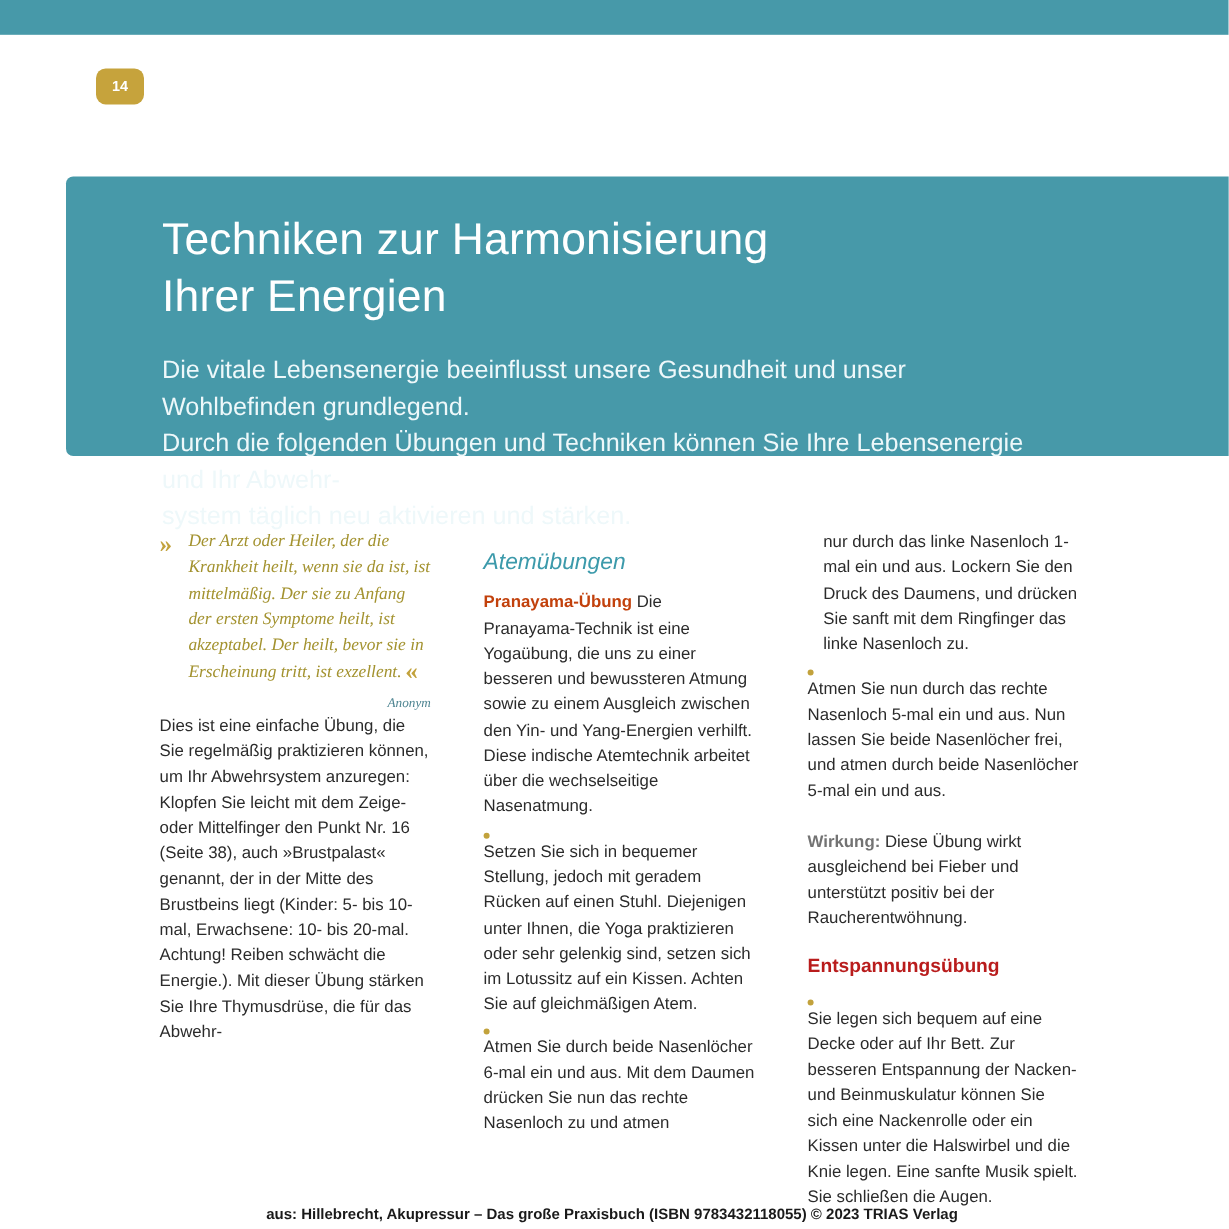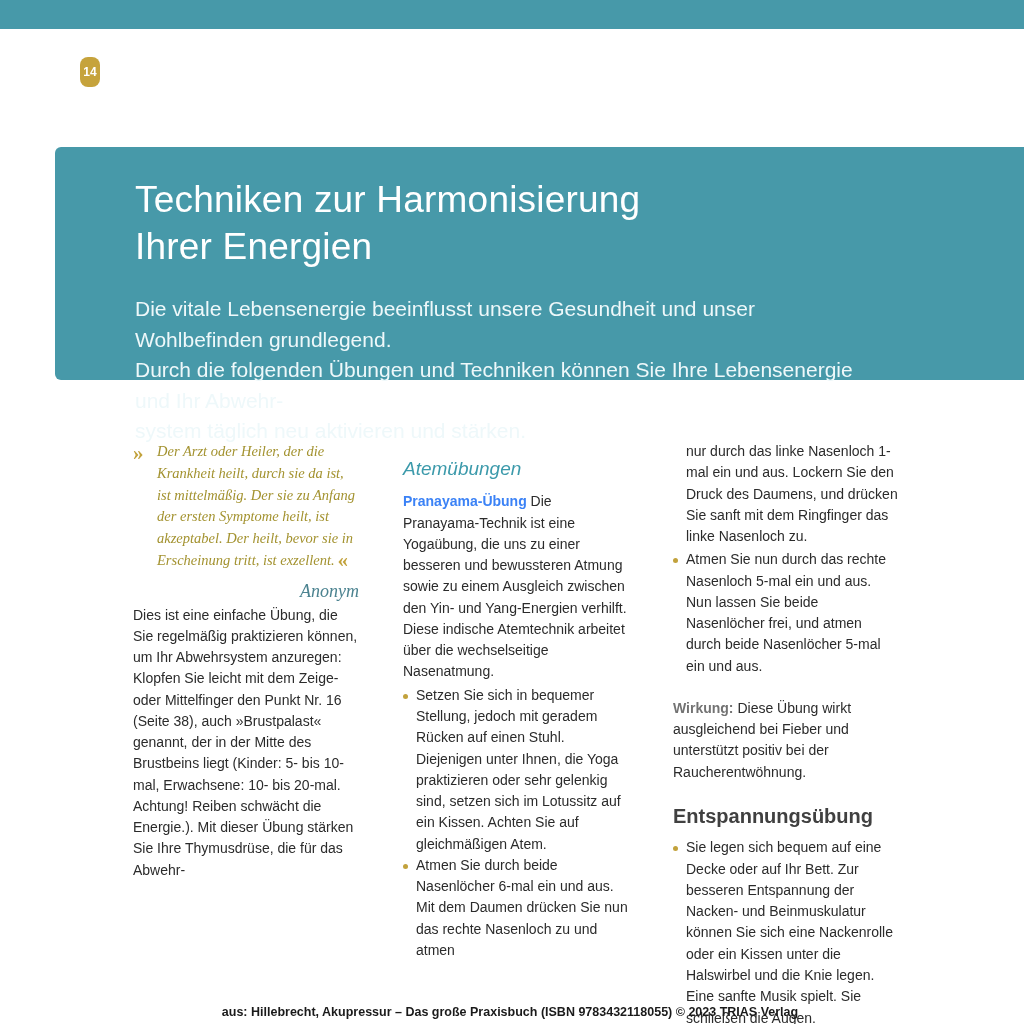--- a/index.html
+++ b/index.html
@@ -8,21 +8,21 @@
     position: relative; width: 1024px; height: 1024px;
     background: #ffffff; overflow: hidden;
     font-family: "Liberation Sans", sans-serif;
     color: #2b2b2b;
   }
   .top-strip {
     position: absolute; top: 0; left: 0; width: 100%; height: 29px;
     background: #4799a9;
   }
   .page-badge {
-    position: absolute; left: 80px; top: 57px; width: 20px; height: 30px;
+    position: absolute; left: 80px; top: 57px; width: 40px; height: 30px;
     background: #c6a33c; border-radius: 8px;
     display: flex; align-items: center; justify-content: center;
     color: #ffffff; font-weight: bold; font-size: 12px;
   }
   .header-block {
     position: absolute; left: 55px; top: 147px; width: 1023px; height: 233px;
     background: #4799a9; border-radius: 6px 38px 38px 6px;
     padding: 30px 60px 0 80px; color: #ffffff;
   }
   .title {
@@ -41,33 +41,33 @@
   .quote {
     position: relative; padding-left: 24px;
     font-family: "Liberation Serif", serif; font-style: italic;
     color: #a3922f; font-size: 14.5px; line-height: 1.5;
   }
   .qmark { color: #c2a23c; font-weight: bold; font-style: normal; }
   .qmark-open { position: absolute; left: 0; top: -3px; font-size: 21px; }
   .qmark-close { font-size: 21px; margin-left: 3px; line-height: 0; vertical-align: -2px; }
   .quote-attr {
     text-align: right; margin-top: 6px; font-style: italic;
-    font-family: "Liberation Serif", serif; color: #4c8390; font-size: 18px;
+    font-family: "Liberation Serif", serif; color: #4c8390; font-size: 11px;
   }
   .h-teal {
     color: #3c9aab; font-size: 19px; font-weight: 400; line-height: 1.28;
     margin: 22px 0 10px 0; white-space: pre-line; font-style: italic;
   }
   .h-teal.first { margin-top: 16px; }
-  .h-gold { color: #404040; font-weight: bold; font-size: 20px; margin: 18px 0 6px 0; }
+  .h-gold { color: #b91c1c; font-weight: bold; font-size: 16px; margin: 18px 0 6px 0; }
   .para { margin: 0; }
   .pre { white-space: pre-line; }
-  .lead-label { color: #3b82f6; font-weight: bold; }
+  .lead-label { color: #c2410c; font-weight: bold; }
   .bullets { list-style: none; margin: 2px 0 0 0; padding: 0; }
-  .bullets li { display: flex; margin: 0; }
+  .bullets li { display: flex; margin: 0; flex-direction: column; }
   .dot {
     flex: none; width: 5px; height: 5px; border-radius: 50%;
     background: #c2a23c; margin: 9px 8px 0 0;
   }
   .li-text { flex: 1; }
   .continuation { padding-left: 13px; }
   .wirkung { margin-top: 21px; }
   .wirkung-label { font-weight: bold; color: #737373; }
   .footer {
     position: absolute; left: 0; right: 4px; bottom: 5px;
@@ -91,21 +91,21 @@
     <p class="intro">Die vitale Lebensenergie beeinflusst unsere Gesundheit und unser Wohlbefinden grundlegend.
 Durch die folgenden Übungen und Techniken können Sie Ihre Lebensenergie und Ihr Abwehr-
 system täglich neu aktivieren und stärken.</p>
   </div>
 
   <div class="columns">
 
     <div class="col">
       <div class="quote">
         <span class="qmark qmark-open">»</span>
-        <span>Der Arzt oder Heiler, der die Krankheit heilt, durch sie da ist, ist mittelmäßig. Der sie zu Anfang der ersten Symptome heilt, ist akzeptabel. Der heilt, bevor sie in Erscheinung tritt, ist exzellent.</span><span class="qmark qmark-close">«</span>
+        <span>Der Arzt oder Heiler, der die Krankheit heilt, wenn sie da ist, ist mittelmäßig. Der sie zu Anfang der ersten Symptome heilt, ist akzeptabel. Der heilt, bevor sie in Erscheinung tritt, ist exzellent.</span><span class="qmark qmark-close">«</span>
         <div class="quote-attr">Anonym</div>
       </div>
 
 
       <p class="para">Dies ist eine einfache Übung, die Sie regelmäßig praktizieren können, um Ihr Abwehrsystem anzuregen: Klopfen Sie leicht mit dem Zeige- oder Mittelfinger den Punkt Nr. 16 (Seite 38), auch »Brustpalast« genannt, der in der Mitte des Brustbeins liegt (Kinder: 5- bis 10-mal, Erwachsene: 10- bis 20-mal. Achtung! Reiben schwächt die Energie.). Mit dieser Übung stärken Sie Ihre Thymusdrüse, die für das Abwehr-</p>
     </div>
 
     <div class="col">
 
       <h2 class="h-teal first">Atemübungen</h2>

